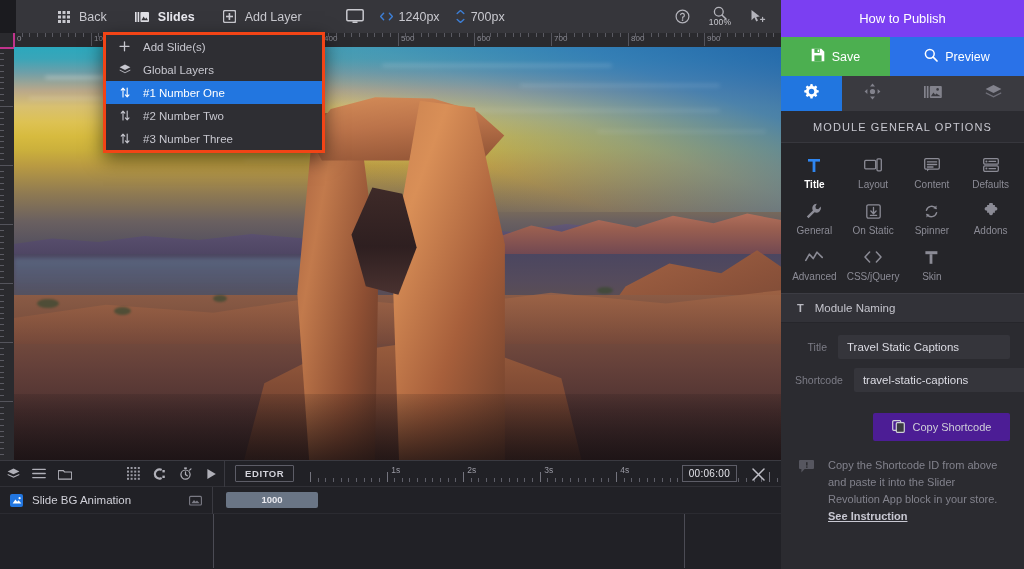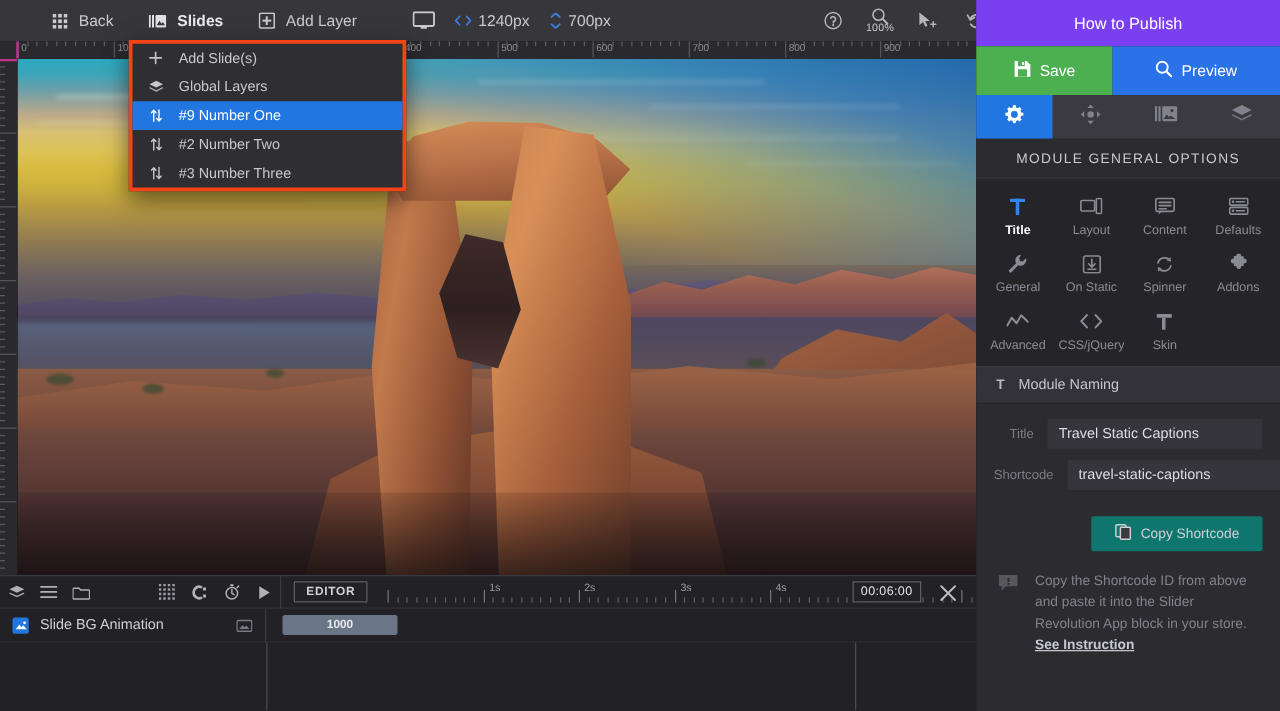--- a/index.html
+++ b/index.html
@@ -6,21 +6,21 @@
   html, body {
     width: 1024px; height: 569px;
     background: #1b1b1f; overflow: hidden;
     font-family: "Liberation Sans", sans-serif;
     -webkit-font-smoothing: antialiased;
   }
   #app { position: relative; width: 1024px; height: 569px; }
 
   
   #topbar {
-    position: absolute; left: 0; top: 0; width: 845px; height: 33px;
+    position: absolute; left: 16px; top: 0; width: 845px; height: 33px;
     background: #36363b; display: flex; align-items: center;
   }
   .tb-item {
     display: flex; align-items: center; gap: 9px;
     height: 33px; padding: 0 14px; color: #c9c9cf; font-size: 12.5px;
     cursor: pointer; white-space: nowrap;
   }
   .tb-item:first-child { padding-left: 42px; }
   .tb-item .lbl { font-size: 12.5px; }
   .tb-item.strong .lbl { color: #e8e8ee; font-weight: bold; }
@@ -283,21 +283,21 @@
   #secHeader .sh-ic { color: #b8b8c0; font-weight: bold; font-size: 11px; }
   #fields { padding: 12px 14px 8px; }
   .fld { display: flex; align-items: center; margin-bottom: 9px; }
   .fld .flbl { width: 78px; text-align: right; padding-right: 11px; color: #7c7c86; font-size: 10.5px; }
   .fld .finp {
     flex: 1; background: #35353b; border: none; color: #dcdce4;
     font-size: 11.5px; padding: 6px 9px; border-radius: 2px;
     font-family: "Liberation Sans", sans-serif;
   }
   #copyBtn {
-    margin: 4px 14px 0 92px; background: #0f766e; color: #cfcfd8; font-size: 11px;
+    margin: 4px 14px 0 92px; background: #4c1d95; color: #cfcfd8; font-size: 11px;
     height: 28px; display: flex; align-items: center; justify-content: center; gap: 8px;
     border-radius: 2px; cursor: pointer;
   }
   #helpNote {
     display: flex; gap: 12px; padding: 16px 16px 0 18px; color: #82828c;
     font-size: 11px; line-height: 17px;
   }
   #helpNote .hn-ic { flex: none; color: #6e6e78; padding-top: 2px; }
   #helpNote a { color: #c8c8d2; text-decoration: underline; font-weight: bold; }
 </style>
@@ -659,21 +659,21 @@
       </span>
       <span>Global Layers</span>
     </div>
     <div class="sm-row sel">
       <span class="sm-ico">
         <svg width="10" height="11" viewBox="0 0 10 11">
             <path d="M3 10 V1.4 M1.2 3.2 L3 1.2 L4.8 3.2" fill="none" stroke="currentColor" stroke-width="1.1" stroke-linecap="round" stroke-linejoin="round"></path>
             <path d="M7.2 1 V9.6 M5.4 7.8 L7.2 9.8 L9 7.8" fill="none" stroke="currentColor" stroke-width="1.1" stroke-linecap="round" stroke-linejoin="round"></path>
           </svg>
       </span>
-      <span>#9 Number One</span>
+      <span>#1 Number One</span>
     </div>
     <div class="sm-row">
       <span class="sm-ico">
         <svg width="10" height="11" viewBox="0 0 10 11">
             <path d="M3 10 V1.4 M1.2 3.2 L3 1.2 L4.8 3.2" fill="none" stroke="currentColor" stroke-width="1.1" stroke-linecap="round" stroke-linejoin="round"></path>
             <path d="M7.2 1 V9.6 M5.4 7.8 L7.2 9.8 L9 7.8" fill="none" stroke="currentColor" stroke-width="1.1" stroke-linecap="round" stroke-linejoin="round"></path>
           </svg>
       </span>
       <span>#2 Number Two</span>
     </div>

